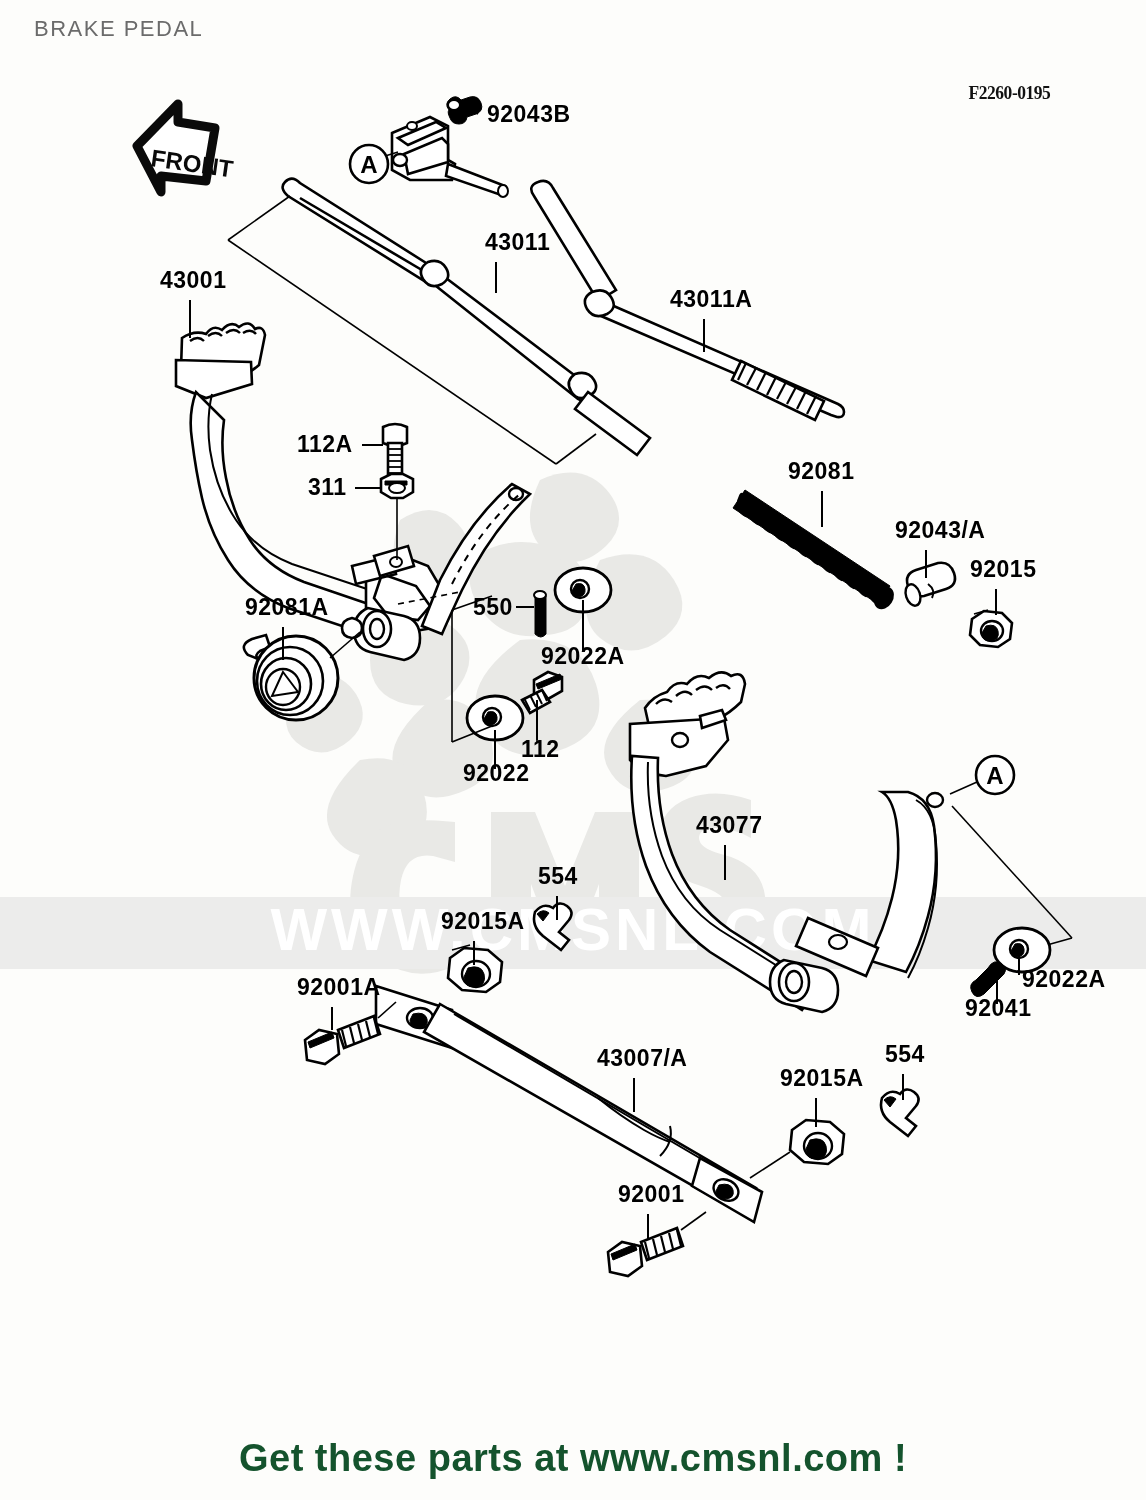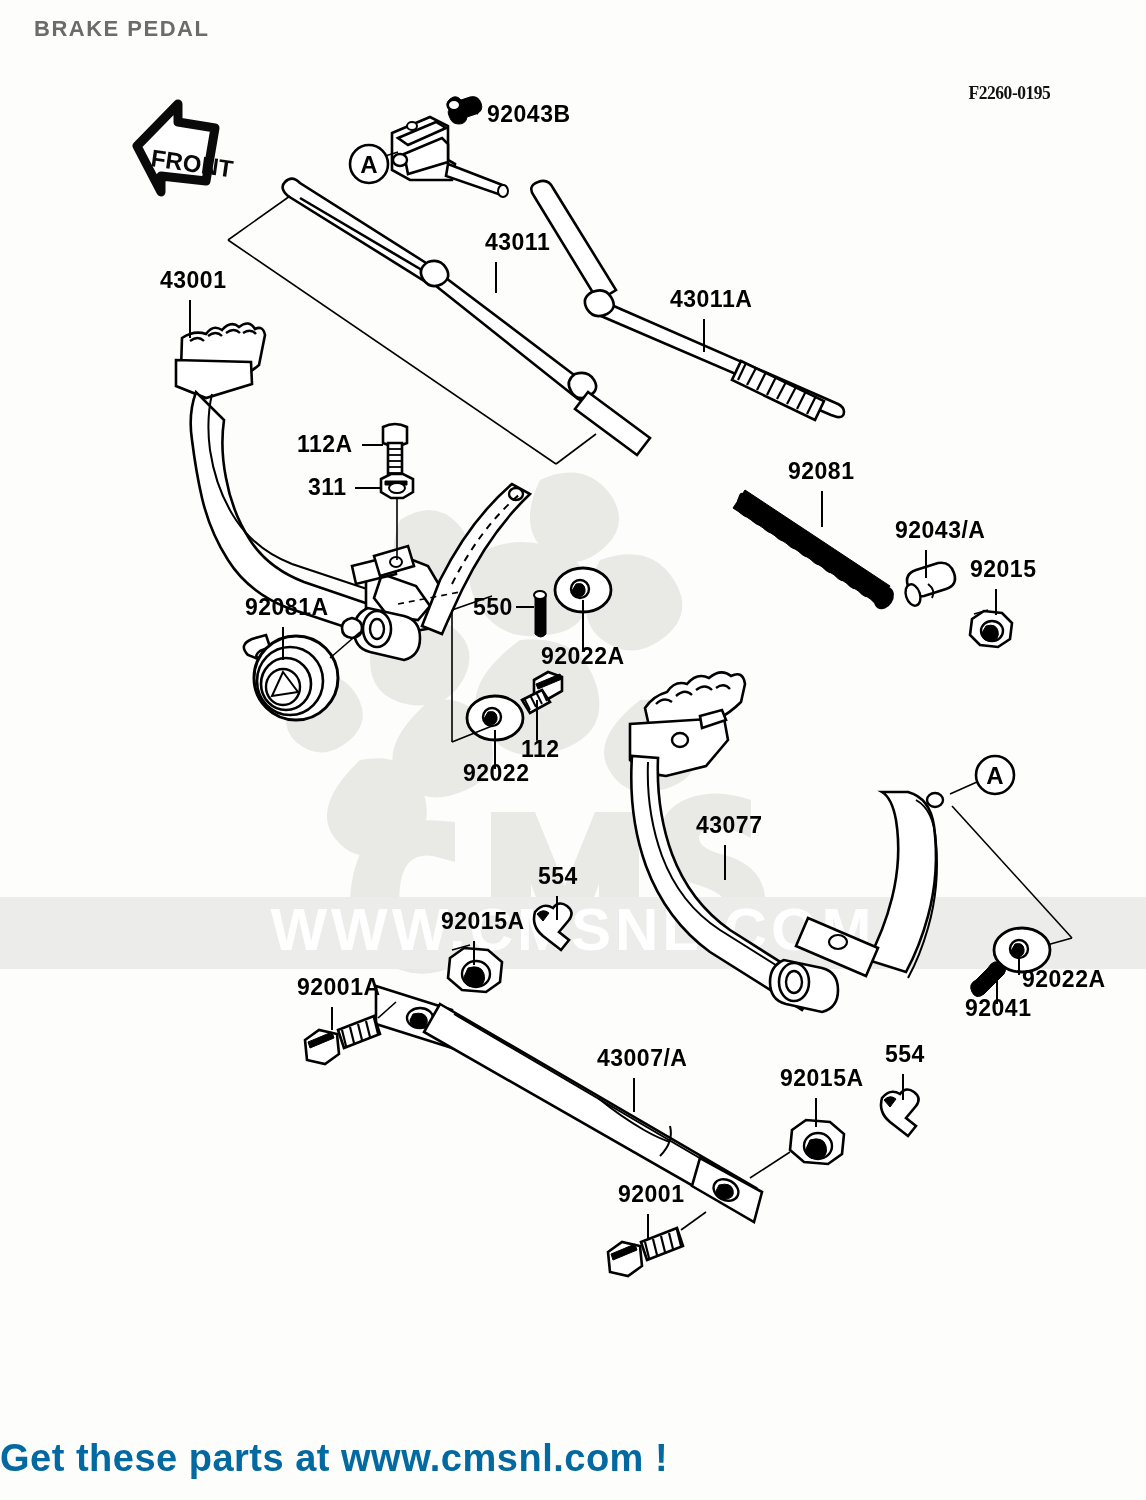--- a/index.html
+++ b/index.html
@@ -4,31 +4,31 @@
 <style>
   html,body{margin:0;padding:0;background:#ffffff;}
   body{
     width:1146px;height:1500px;position:relative;overflow:hidden;
     font-family:"Liberation Sans","DejaVu Sans",sans-serif;
     background:#fdfdfb;
   }
   #page{position:absolute;inset:0;}
   .title{
     position:absolute;left:34px;top:16px;
-    font-size:22px;letter-spacing:1.5px;color:#6b6b6b;font-weight:700;
+    font-size:22px;letter-spacing:1.5px;color:#6b6b6b;font-weight:400;
   }
   .diagcode{
     position:absolute;right:92px;top:82px;
     font-family:"Liberation Serif","DejaVu Serif",serif;
     font-size:19px;font-weight:700;color:#111;letter-spacing:-0.5px;
     transform:scaleX(0.92);
   }
   .footer{
-    position:absolute;left:0;right:0;bottom:20px;
-    color:#0369a1;font-size:38px;font-weight:700;letter-spacing:0.5px;
+    position:absolute;left:0;right:0;bottom:20px;text-align:center;
+    color:#14532d;font-size:38px;font-weight:700;letter-spacing:0.5px;
   }
   svg.art{position:absolute;left:0;top:0;width:1146px;height:1500px;}
   .lbl{
     font-family:"Liberation Sans","DejaVu Sans",sans-serif;
     font-size:23px;font-weight:700;fill:#000;letter-spacing:0.5px;
   }
   .cal{font-family:"Liberation Sans","DejaVu Sans",sans-serif;font-size:24px;font-weight:700;fill:#000;}
   .ln{stroke:#000;stroke-width:2;fill:none;}
   .ln-thin{stroke:#000;stroke-width:1.6;fill:none;}
   .outline{stroke:#000;stroke-width:2.6;fill:#ffffff;}

